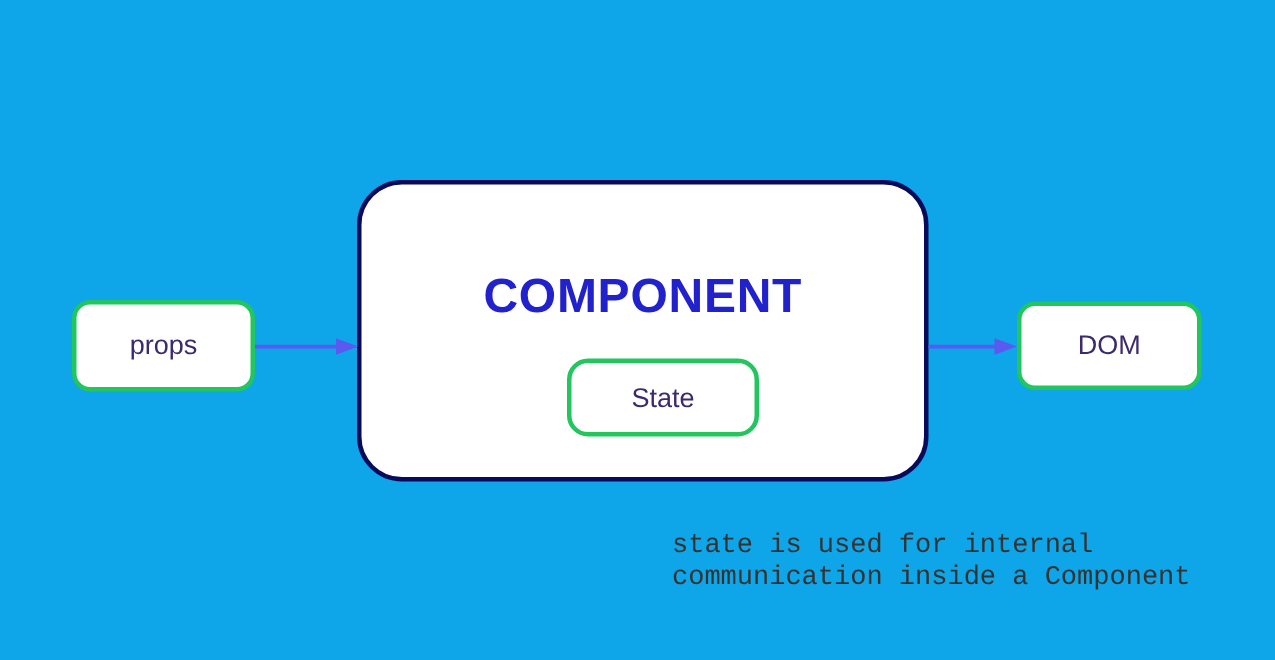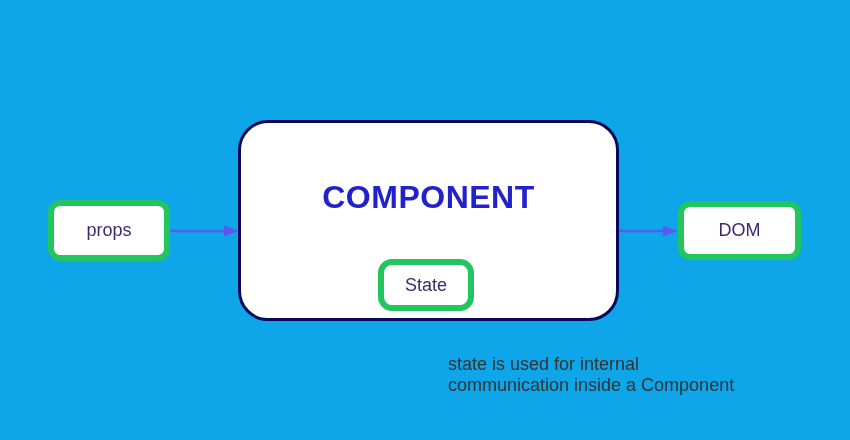--- a/index.html
+++ b/index.html
@@ -11,31 +11,31 @@
     background: #0ea5e9;
     overflow: hidden;
     font-family: "Liberation Sans", sans-serif;
   }
   .node {
     position: absolute;
     display: flex;
     align-items: center;
     justify-content: center;
     background: #ffffff;
-    border: 6px solid #22c55e;
+    border: 3px solid #22c55e;
     border-radius: 12px;
   }
   .node-label {
     font-size: 18px;
     color: #3b2a6e;
     font-family: "Liberation Sans", sans-serif;
   }
   .props-node  { left: 48px;  top: 200px; width: 122px; height: 61px; }
   .dom-node    { left: 678px; top: 201px; width: 123px; height: 59px; justify-content: center; }
-  .state-node  { left: 378px; top: 239px; width: 96px; height: 52px; border-radius: 14px; margin-top: 20px; }
+  .state-node  { left: 378px; top: 239px; width: 128px; height: 52px; border-radius: 14px; }
   .component-node {
     position: absolute;
     left: 238px; top: 120px; width: 381px; height: 201px;
     background: #ffffff;
     border: 3px solid #0a0a5a;
     border-radius: 30px;
   }
   .component-title {
     position: absolute;
     left: 238px; top: 181px; width: 381px;
@@ -46,21 +46,21 @@
     letter-spacing: 0.5px;
     color: #2222cc;
     font-family: "Liberation Sans", sans-serif;
   }
   .arrow-svg { position: absolute; overflow: visible; }
   .arrow-1 { left: 170px; top: 223px; width: 70px; height: 16px; }
   .arrow-2 { left: 619px; top: 223px; width: 60px; height: 16px; }
   .caption {
     position: absolute;
     left: 448px; top: 354px; width: 360px;
-    font-family: Liberation Sans, sans-serif;
+    font-family: Liberation Mono, monospace;
     font-size: 18px;
     line-height: 21px;
     color: #333333;
     white-space: pre-line;
   }
 </style>
 </head>
 <body>
 
 <div class="canvas">

